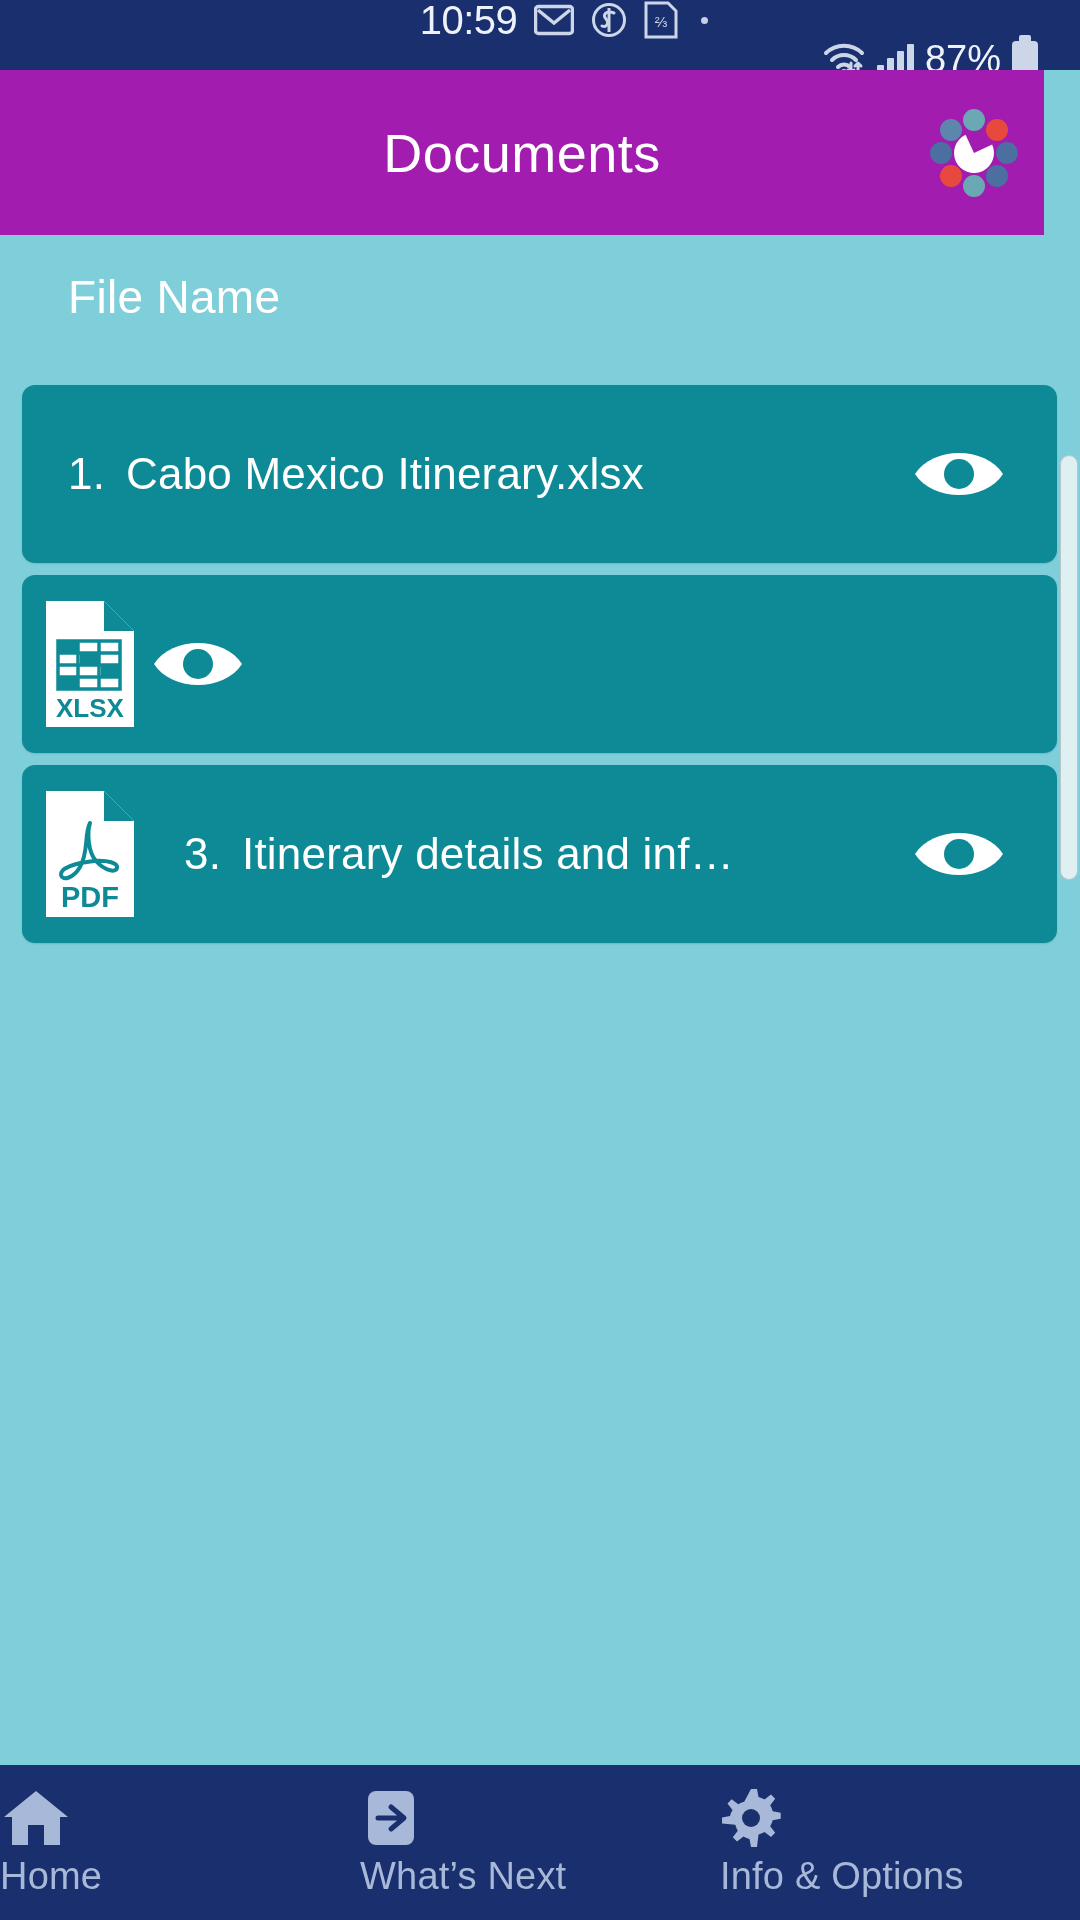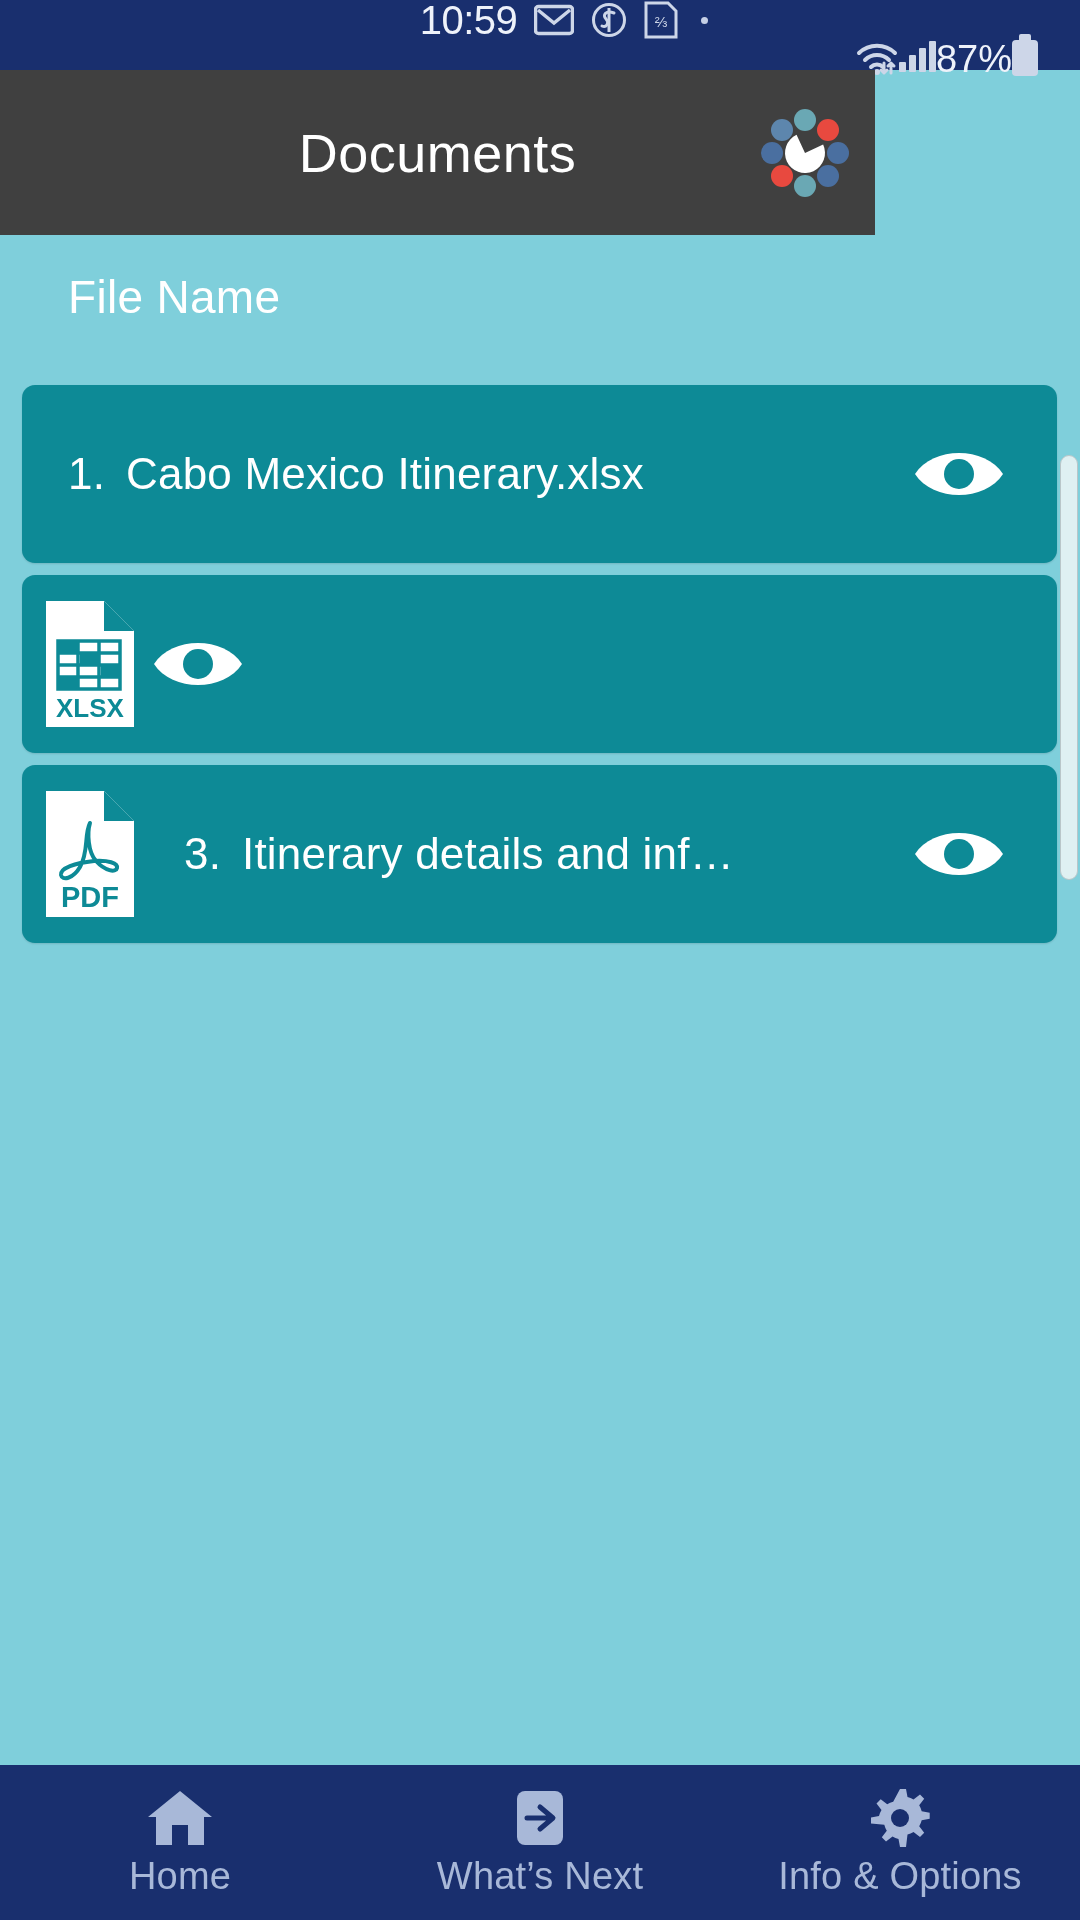--- a/index.html
+++ b/index.html
@@ -13,39 +13,39 @@
 
   
   .statusbar{
     position:absolute; top:0; left:0; width:1080px; height:70px;
     background:#192f6e; display:flex; align-items:center;flex-direction:column;
   }
   .sb-left{ display:flex; align-items:center; gap:17px; margin-left:48px; }
   .sb-time{ color:#eef2fa; font-size:40px; letter-spacing:-0.5px; line-height:1; }
   .sb-icon{ display:flex; align-items:center; justify-content:center; }
   .sb-dot{ width:7px; height:7px; border-radius:50%; background:#c5cfe5; margin-left:6px; }
-  .sb-right{ margin-left:auto; margin-right:42px; display:flex; }
+  .sb-right{ margin-left:auto; margin-right:42px; display:flex; align-items:center; gap:11px; }
   .sb-batt-text{ color:#eef2fa; font-size:38px; line-height:1; }
 
   
   .bars{ display:flex; align-items:flex-end; gap:3px; height:32px; }
   .bars i{ display:block; width:7px; background:#cdd6e8; border-radius:1px; }
   .bars i:nth-child(1){ height:10px; }
   .bars i:nth-child(2){ height:17px; }
   .bars i:nth-child(3){ height:24px; }
   .bars i:nth-child(4){ height:31px; }
 
   .battery{ width:26px; height:36px; border-radius:4px; background:#cdd6e8; position:relative; }
   .battery:before{ content:""; position:absolute; top:-6px; left:7px; width:12px; height:6px;
     border-radius:2px 2px 0 0; background:#cdd6e8; }
 
   
   .appbar{
-    position:absolute; top:70px; left:0; width:875px; height:165px;
-    background:#404040;
+    position:absolute; top:70px; left:0; width:1044px; height:165px;
+    background:#a21caf;
   }
   .appbar-title{
     position:absolute; left:0; right:0; top:50%; transform:translateY(-50%);
     text-align:center; color:#ffffff; font-size:54px; font-weight:400; letter-spacing:0.5px;
   }
   .logo{
     position:absolute; right:24px; top:50%; transform:translateY(-50%);
     width:92px; height:92px;
   }
 
@@ -88,21 +88,21 @@
     border:1px solid #b9c6c9;
   }
 
   
   .bottomnav{
     position:absolute; bottom:0; left:0; width:1080px; height:155px;
     background:#192f6e; display:flex; align-items:center;
   }
   .navitem{
     flex:1 1 0; height:100%;
-    display:flex; flex-direction:column; align-items:center; justify-content:center;
+    display:flex; flex-direction:column; align-items:flex-start; justify-content:center;
     gap:6px;
   }
   .navicon{ height:62px; display:flex; align-items:center; justify-content:center; }
   .navlabel{ color:#a8b8d8; font-size:38px; font-weight:400; letter-spacing:0.2px; }
 </style>
 </head>
 <body>
 
 <div class="statusbar">
   <div class="sb-left">

